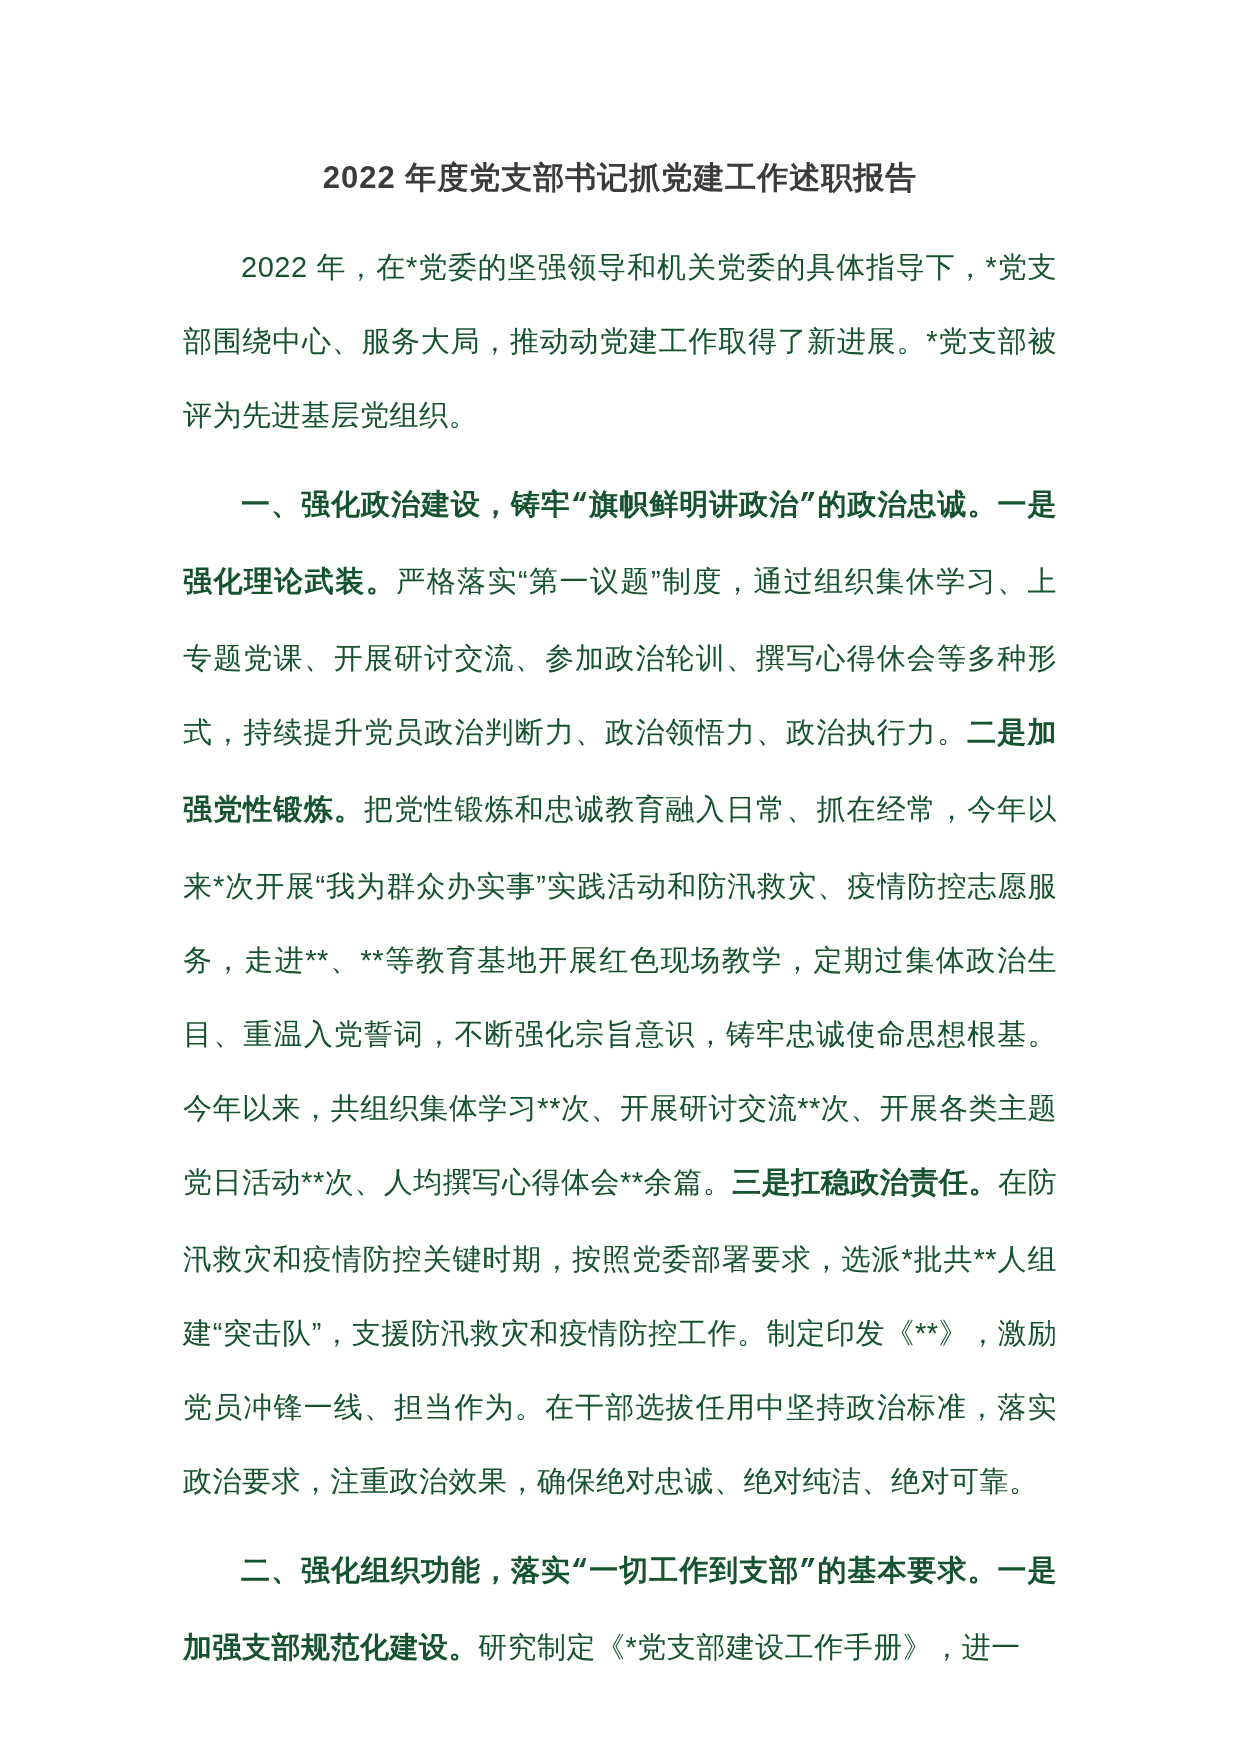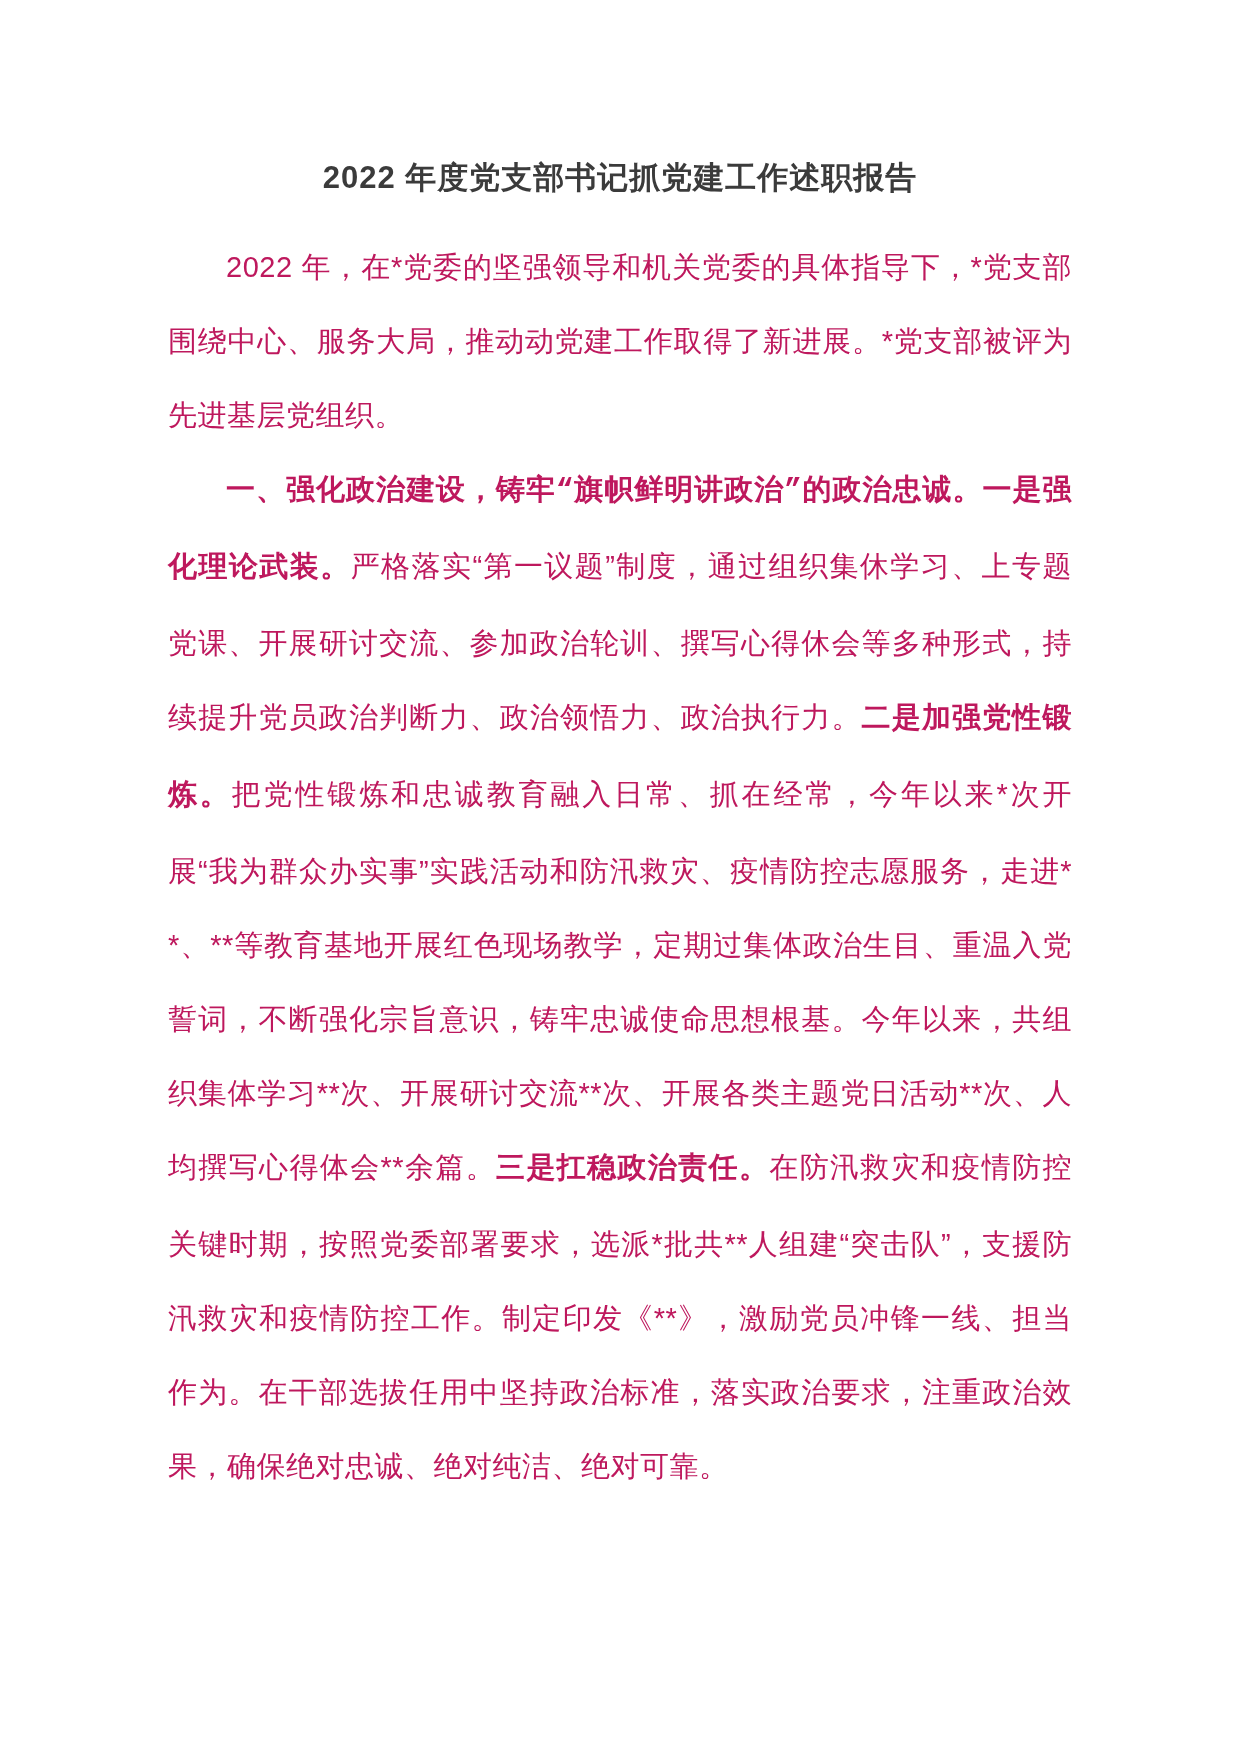--- a/index.html
+++ b/index.html
@@ -25,40 +25,41 @@
     font-size: 31px;
     font-weight: 700;
     letter-spacing: 1px;
     line-height: 44px;
     color: #3b3b3b;
   }
   .doc-body {
     width: 100%;
   }
   .para {
-    margin: 0;
+    margin: 15px;
     font-size: 29px;
     line-height: 74px;
     letter-spacing: 0.5px;
     text-align: justify;
     text-justify: inter-ideograph;
     text-indent: 2em;
     word-break: break-all;
-    color: #be185d;
+    color: #14532d;
   }
   .run {
     font-weight: 400;
   }
   .run.bold {
     font-weight: 700;
     font-family: Liberation Mono, monospace;
   }
 </style>
 </head>
 <body>
 
 <div class="page">
   <h1 class="doc-title">2022 年度党支部书记抓党建工作述职报告</h1>
   <div class="doc-body">
       <p class="para"><span class="run">2022 年，在*党委的坚强领导和机关党委的具体指导下，*党支部围绕中心、服务大局，推动动党建工作取得了新进展。*党支部被评为先进基层党组织。</span></p>
       <p class="para"><span class="run bold">一、强化政治建设，铸牢“旗帜鲜明讲政治”的政治忠诚。一是强化理论武装。</span><span class="run">严格落实“第一议题”制度，通过组织集休学习、上专题党课、开展研讨交流、参加政治轮训、撰写心得休会等多种形式，持续提升党员政治判断力、政治领悟力、政治执行力。</span><span class="run bold">二是加强党性锻炼。</span><span class="run">把党性锻炼和忠诚教育融入日常、抓在经常，今年以来*次开展“我为群众办实事”实践活动和防汛救灾、疫情防控志愿服务，走进**、**等教育基地开展红色现场教学，定期过集体政治生目、重温入党誓词，不断强化宗旨意识，铸牢忠诚使命思想根基。今年以来，共组织集体学习**次、开展研讨交流**次、开展各类主题党日活动**次、人均撰写心得体会**余篇。</span><span class="run bold">三是扛稳政治责任。</span><span class="run">在防汛救灾和疫情防控关键时期，按照党委部署要求，选派*批共**人组建“突击队”，支援防汛救灾和疫情防控工作。制定印发《**》，激励党员冲锋一线、担当作为。在干部选拔任用中坚持政治标准，落实政治要求，注重政治效果，确保绝对忠诚、绝对纯洁、绝对可靠。</span></p>
+      <p class="para"><span class="run bold">二、强化组织功能，落实“一切工作到支部”的基本要求。一是加强支部规范化建设。</span><span class="run">研究制定《*党支部建设工作手册》，进一</span></p>
     </div>
 </div>
 
 </body></html>

